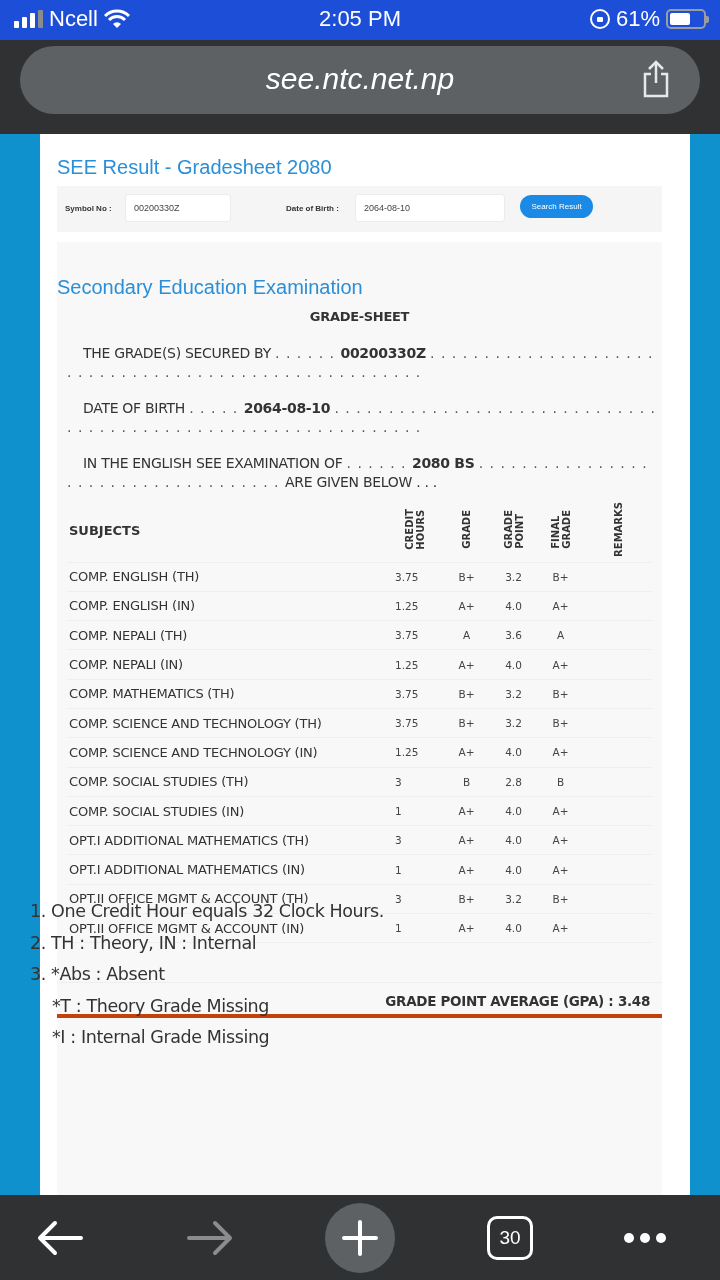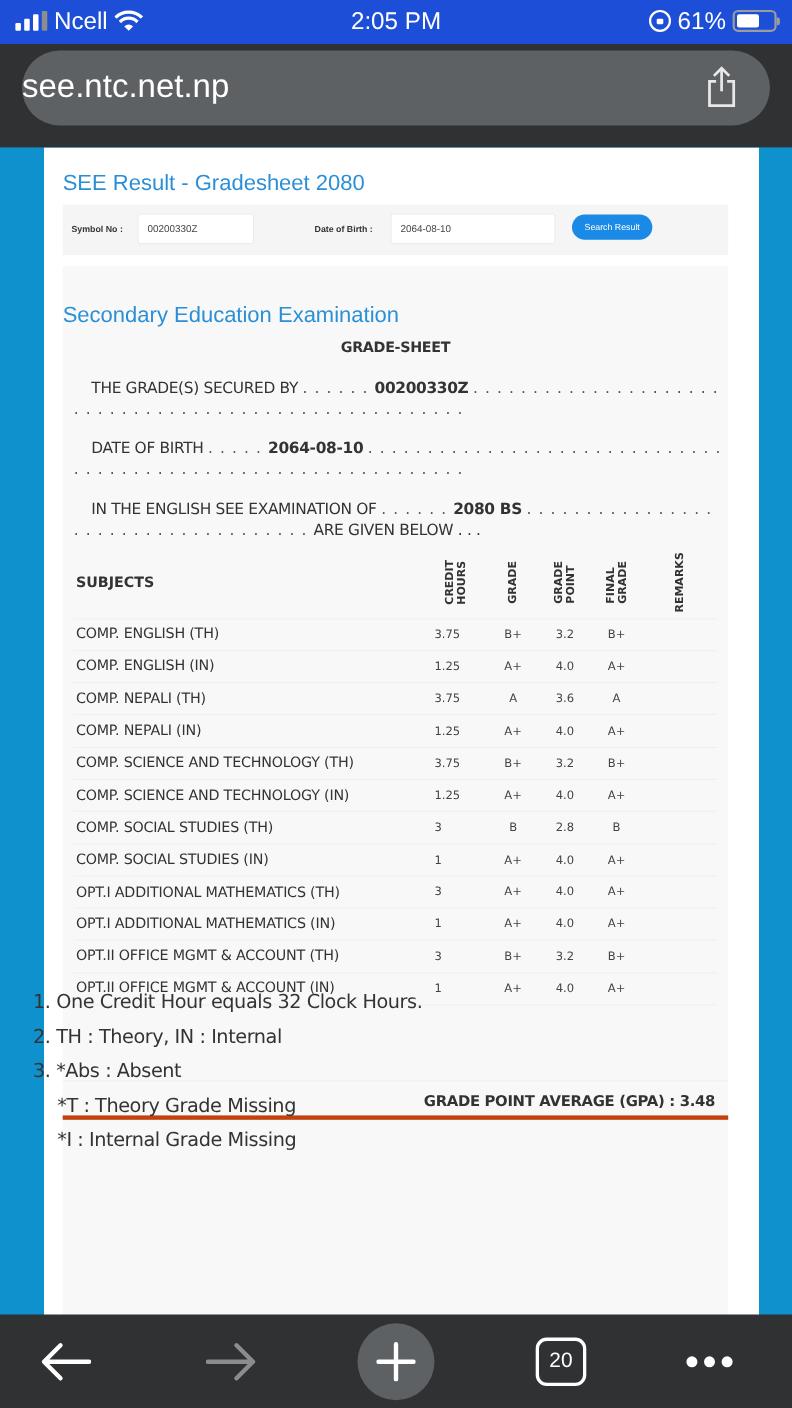--- a/index.html
+++ b/index.html
@@ -18,21 +18,21 @@
   .sb-time { position: absolute; left: 0; right: 0; top: 6px; text-align: center; font-size: 22px; font-family: "Liberation Sans", sans-serif; }
   .sb-right { position: absolute; right: 14px; top: 6px; display: flex; align-items: center; gap: 6px; font-size: 22px; font-family: "Liberation Sans", sans-serif; }
   .rot-lock { width: 20px; height: 20px; border: 2px solid #fff; border-radius: 50%; position: relative; }
   .rot-lock::after { content: ""; position: absolute; left: 5px; top: 6px; width: 6px; height: 5px; background: #fff; border-radius: 1px; }
   .battery { width: 40px; height: 20px; border: 2px solid #9a9c9e; border-radius: 5px; position: relative; padding: 2px; }
   .battery .fill { height: 100%; background: #fff; border-radius: 2px; }
   .battery::after { content: ""; position: absolute; right: -5px; top: 5px; width: 3px; height: 7px; background: #9a9c9e; border-radius: 0 2px 2px 0; }
 
   
   .urlbar { position: absolute; top: 46px; left: 20px; width: 680px; height: 68px; background: #5e6164; border-radius: 34px; }
-  .url-text { position: absolute; left: 0; right: 0; top: 16px; text-align: left; color: #fff; font-size: 30px; font-family: "Liberation Sans", sans-serif; }
+  .url-text { position: absolute; left: 0; right: 0; top: 16px; text-align: center; color: #fff; font-size: 30px; font-family: "Liberation Sans", sans-serif; font-style: italic; }
   .share-icon { position: absolute; right: 28px; top: 13px; width: 32px; height: 40px; }
 
   
   .page { position: absolute; top: 134px; left: 0; width: 720px; height: 1062px; background: #0e91cc; overflow: hidden; }
   .page-inner { position: absolute; left: 40px; top: 0; width: 650px; height: 1062px; background: #fff; }
 
   .page-title { position: absolute; left: 17px; top: 22px; font-size: 20px; color: #2a8fd6; font-family: "Liberation Sans", sans-serif; }
 
   .search-form { position: absolute; left: 17px; top: 52px; width: 605px; height: 46px; background: #f5f5f5; }
   .sf-label { position: absolute; top: 18px; font-size: 8px; color: #333; font-weight: bold; font-family: "Liberation Sans", sans-serif; }
@@ -191,20 +191,28 @@
             </tr>
             <tr>
               <td class="subj">COMP. NEPALI (IN)</td>
               <td class="ch">1.25</td>
               <td>A+</td>
               <td>4.0</td>
               <td>A+</td>
               <td></td>
             </tr>
             <tr>
+              <td class="subj">COMP. MATHEMATICS (TH)</td>
+              <td class="ch">3.75</td>
+              <td>B+</td>
+              <td>3.2</td>
+              <td>B+</td>
+              <td></td>
+            </tr>
+            <tr>
               <td class="subj">COMP. SCIENCE AND TECHNOLOGY (TH)</td>
               <td class="ch">3.75</td>
               <td>B+</td>
               <td>3.2</td>
               <td>B+</td>
               <td></td>
             </tr>
             <tr>
               <td class="subj">COMP. SCIENCE AND TECHNOLOGY (IN)</td>
               <td class="ch">1.25</td>
@@ -294,21 +302,21 @@
     </svg>
   </div>
   <div class="tb-btn new-tab-btn">
     <div class="circle">
       <svg width="36" height="36" viewBox="0 0 36 36">
         <path d="M18 2 V34 M2 18 H34" stroke="#fff" stroke-width="4" stroke-linecap="round"></path>
       </svg>
     </div>
   </div>
   <div class="tb-btn tabs-btn">
-    <div class="tabs-count">20</div>
+    <div class="tabs-count">30</div>
   </div>
   <div class="tb-btn more-btn">
     <div class="dots3">
         <span></span>
         <span></span>
         <span></span>
       </div>
   </div>
 </div>
 

